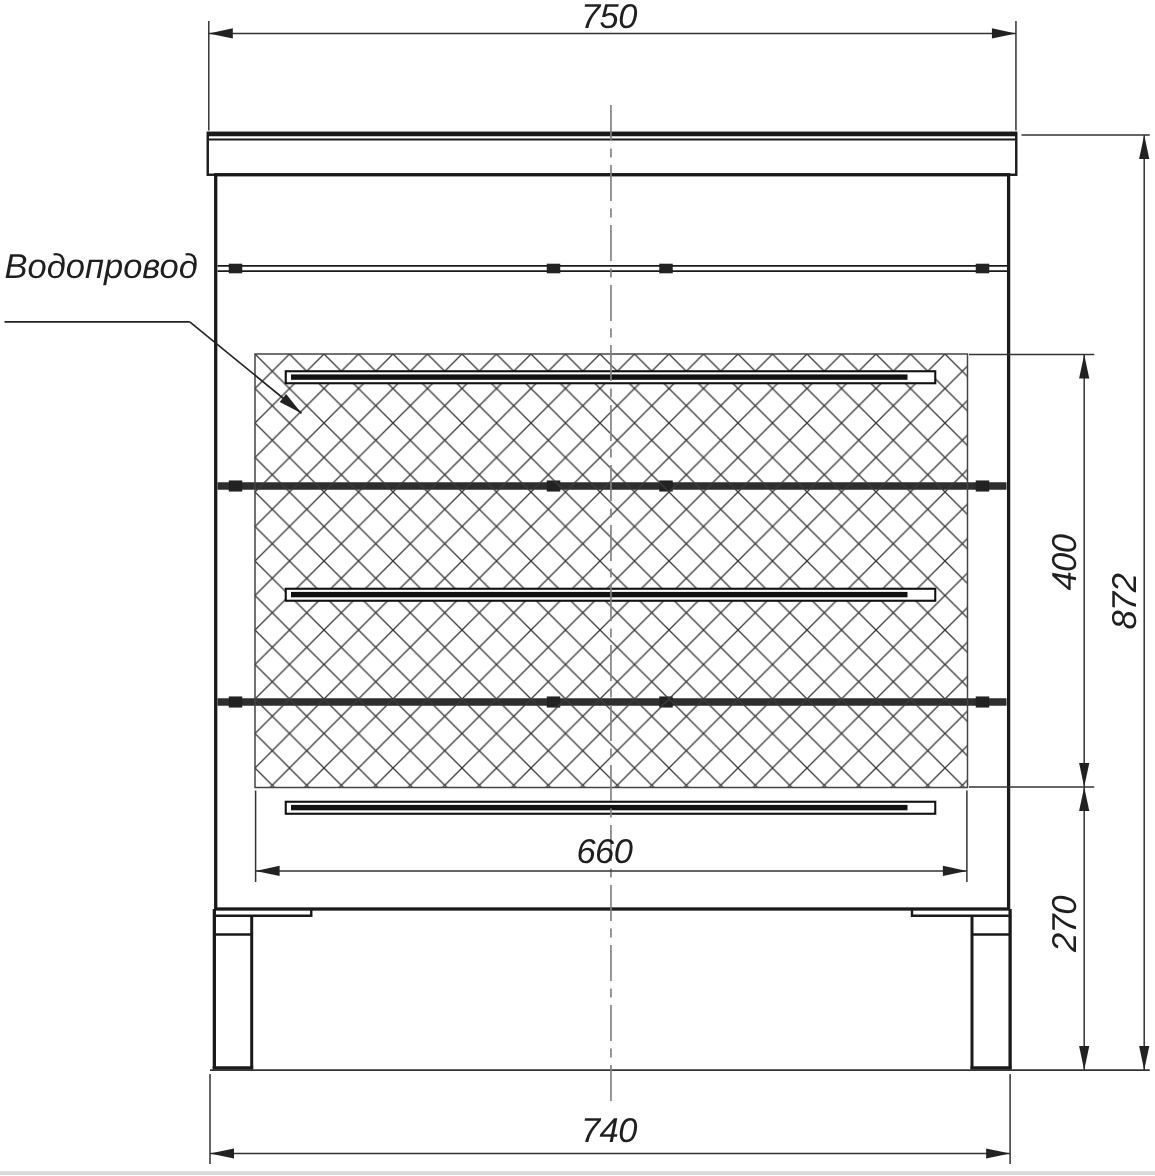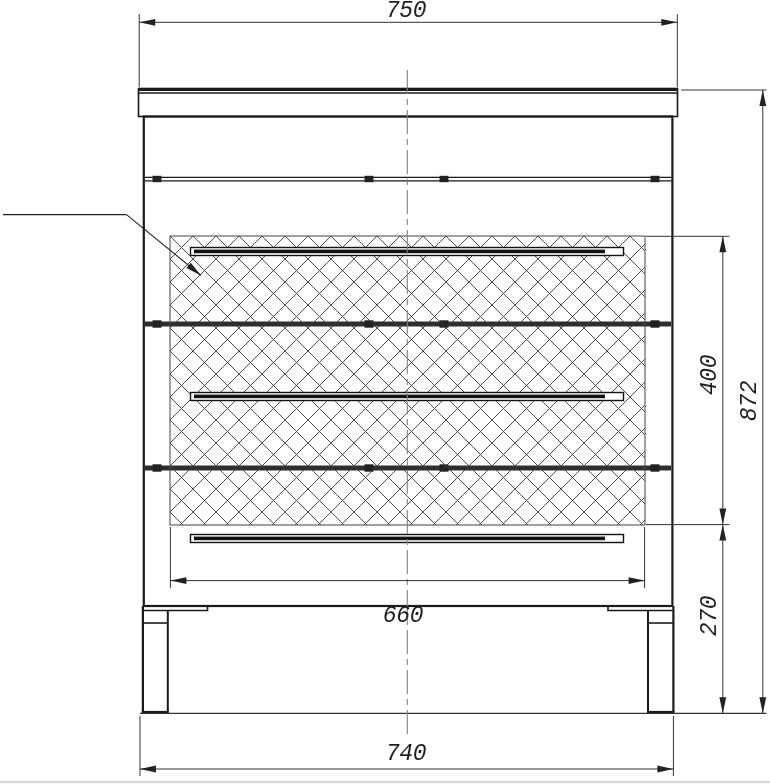--- a/index.html
+++ b/index.html
@@ -1,17 +1,17 @@
 <!DOCTYPE html>
 <html><head>
 <meta charset="utf-8">
 <style>
   html,body{margin:0;padding:0;background:#ffffff;}
   #stage{position:relative;width:770px;height:784px;background:#ffffff;overflow:hidden;
-         font-family:Liberation Mono, monospace;}
+         font-family:Liberation Sans, sans-serif;}
   .dim-text{position:absolute;font-style:italic;font-size:23px;color:#1f1f1f;
             letter-spacing:-0.3px;white-space:nowrap;transform:translate(-50%,-50%);}
   .dim-text.vert{transform:translate(-50%,-50%) rotate(-90deg);}
   .callout{position:absolute;left:3px;top:166px;font-style:italic;font-size:23px;
            line-height:23px;color:#1f1f1f;white-space:nowrap;}
   svg{position:absolute;left:0;top:0;}
 </style>
 </head>
 <body>
 
@@ -151,20 +151,21 @@
   </svg>
 
   <div class="dim-text" style="left:406px;top:11px;">750</div>
 
   <div class="dim-text vert" style="left:750px;top:401px;">872</div>
 
   <div class="dim-text vert" style="left:710px;top:375px;">400</div>
 
   <div class="dim-text vert" style="left:710px;top:616px;">270</div>
 
-  <div class="dim-text" style="left:403px;top:568px;margin-top:48px;">660</div>
+  <div class="dim-text" style="left:403px;top:568px;">660</div>
 
   <div class="dim-text" style="left:406px;top:754px;">740</div>
 
   <div class="callout">
+    <div>Водопровод</div>
   </div>
 
 </div>
 
 </body></html>

